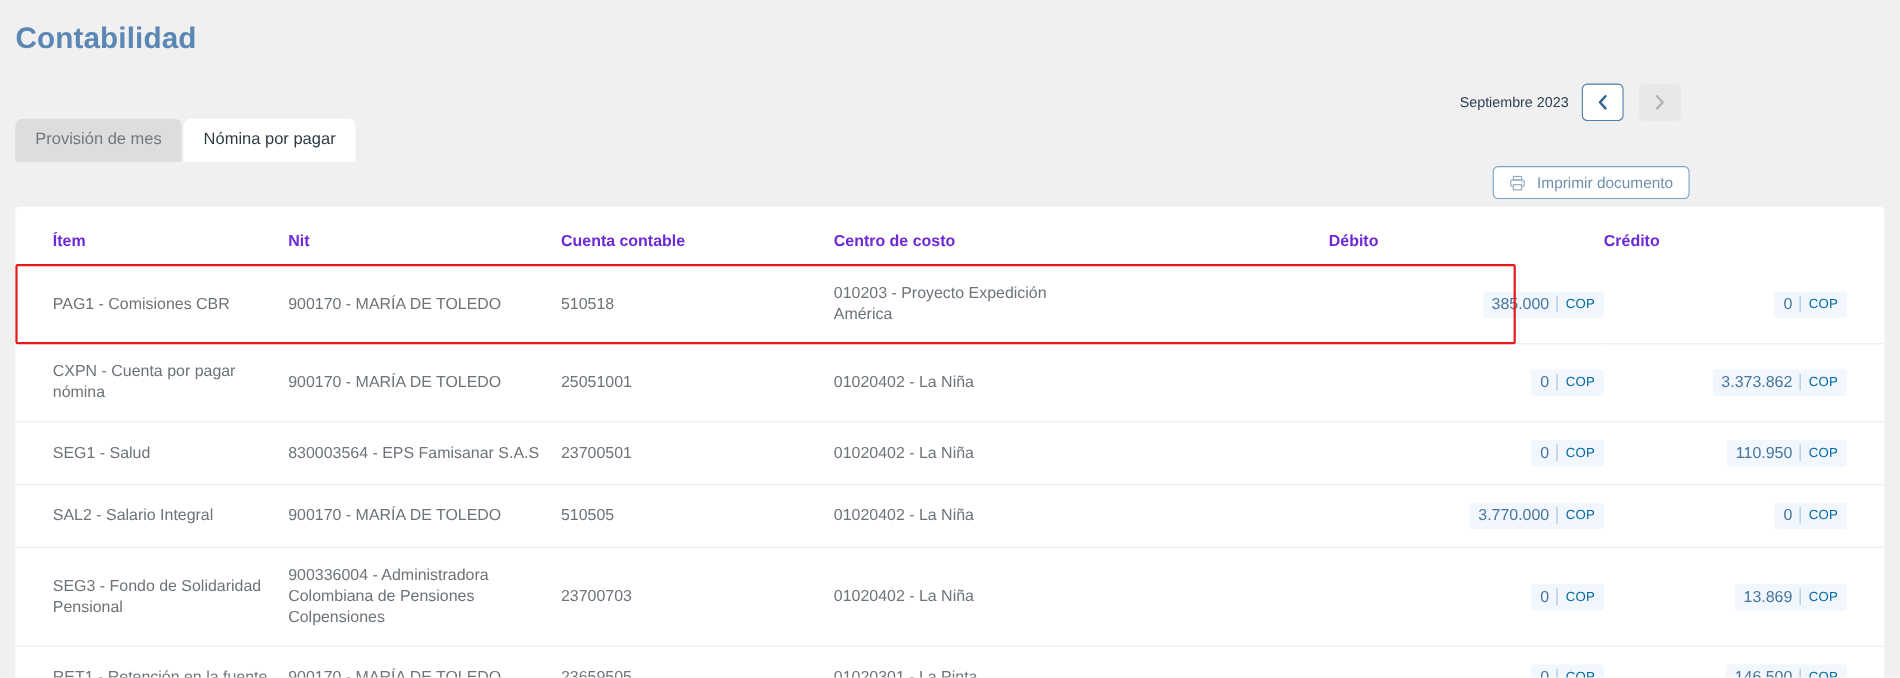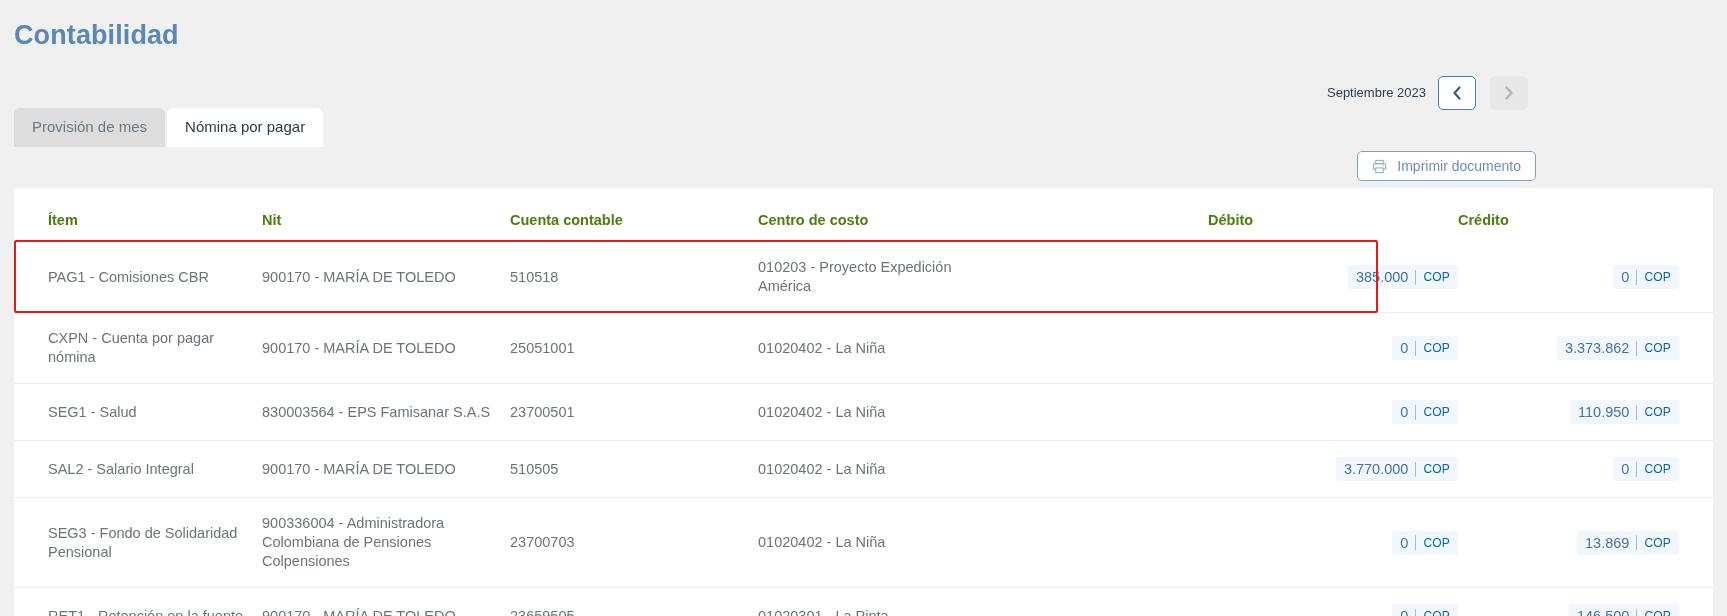--- a/index.html
+++ b/index.html
@@ -133,21 +133,21 @@
   }
 
   table.ledger {
     width: 100%;
     border-collapse: collapse;
     table-layout: fixed;
   }
   table.ledger th {
     font-size: 14.5px;
     font-weight: 700;
-    color: #4d7c0f;
+    color: #6d28d9;
     text-align: left;
     padding: 24px 0 14px 0;
     vertical-align: bottom;
     background: #ffffff;
   }
   table.ledger td {
     font-size: 14.5px;
     color: #6d7379;
     vertical-align: middle;
     padding: 16px 0;
@@ -164,21 +164,21 @@
   .col-credito { width: 255px; text-align: right; padding-right: 34px !important; }
 
   th.col-debito, td.col-debito { text-align: right; }
   th.col-credito, td.col-credito { text-align: right; padding-right: 34px; }
   th.col-item { padding-left: 34px; }
   th.col-credito { padding-right: 34px; }
 
   
   .amount {
     display: inline-flex;
-    align-items: center;
+    align-items: flex-start;
     background: #f1f7fd;
     border-radius: 3px;
     padding: 4px 8px;
     font-size: 14.5px;
     color: #46749e;
     white-space: nowrap;
   }
   .amount .sep {
     display: inline-block;
     width: 1px;

